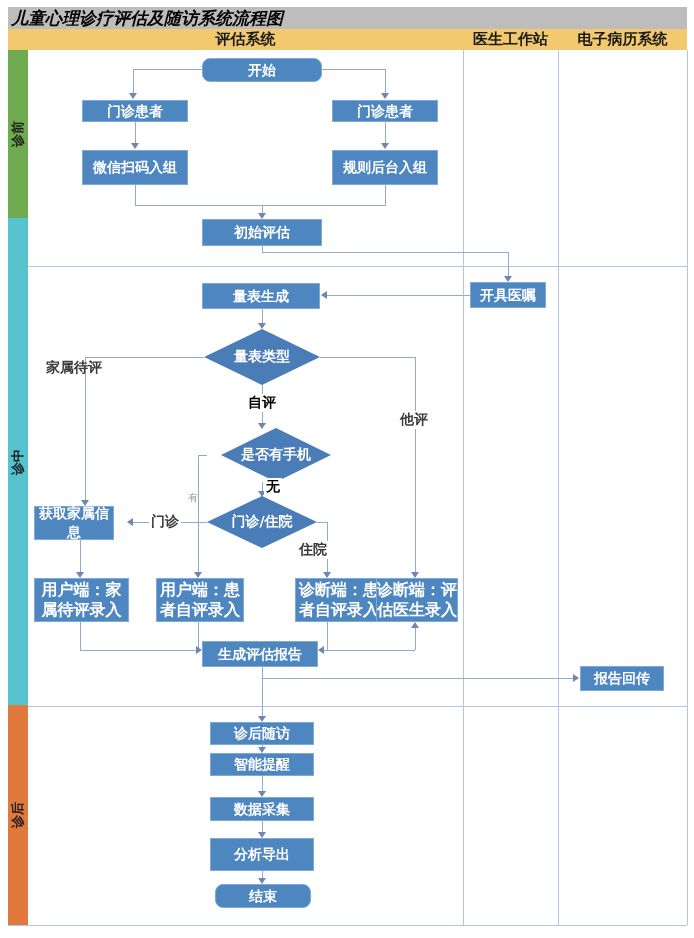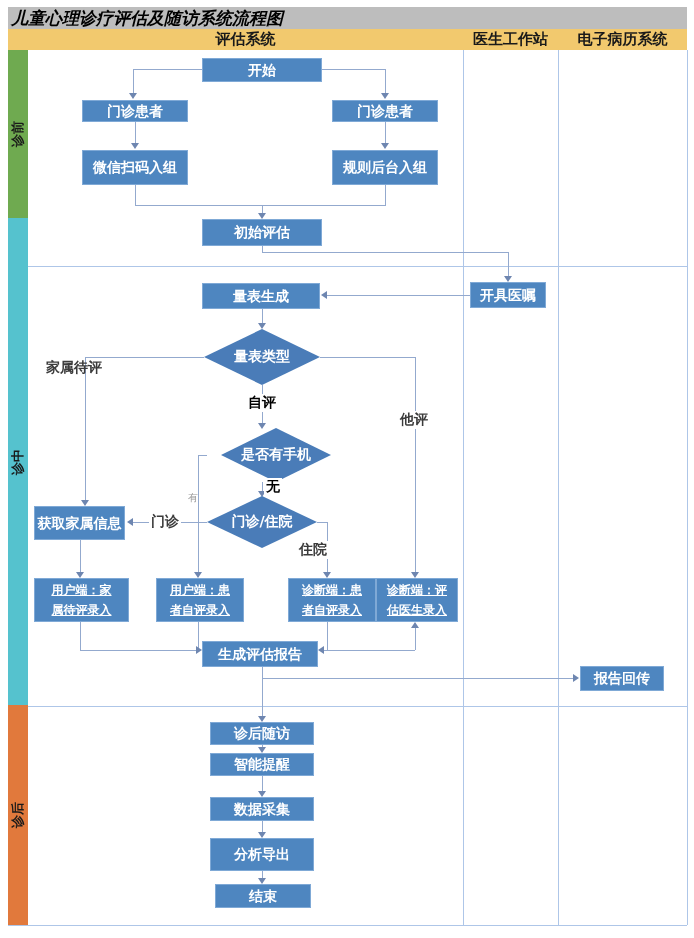--- a/index.html
+++ b/index.html
@@ -27,28 +27,28 @@
   .ar{position:absolute;width:0;height:0;z-index:2;border:4px solid transparent;}
   .ar.d{border-top:6px solid #6E86B0;border-bottom:none;}
   .ar.u{border-bottom:6px solid #6E86B0;border-top:none;}
   .ar.l{border-right:6px solid #6E86B0;border-left:none;}
   .ar.r{border-left:6px solid #6E86B0;border-right:none;}
   .node{
     position:absolute;background:#4E86C0;border:1px solid #7FA9D6;box-sizing:border-box;
     color:#fff;font-weight:bold;font-size:14px;display:flex;align-items:center;justify-content:center;
     text-align:center;z-index:3;line-height:1.35;
   }
-  .stadium{border-radius:0;}
+  .stadium{border-radius:8px;}
   .diamond{
     position:absolute;background:#4A7CB8;border:none;
     clip-path:polygon(50% 0,100% 50%,50% 100%,0 50%);
     color:#fff;font-weight:bold;font-size:14px;display:flex;align-items:center;justify-content:center;
     z-index:3;
   }
-  .wrap2{white-space:pre-line;line-height:20px;font-size:12px;text-decoration:underline;}
+  .wrap2{white-space:pre-line;line-height:20px;font-size:16px;}
   .elabel{
     position:absolute;color:#3B3B3B;font-weight:bold;font-size:14px;background:#fff;
     z-index:4;padding:0 2px;white-space:nowrap;
   }
   .elabel.black{color:#000;}
   .elabel.tiny{font-size:10px;color:#999;font-weight:normal;background:transparent;padding:0;}
 </style>
 </head>
 <body>
 
@@ -164,26 +164,26 @@
   <div class="node" style="left:82px;top:100px;width:106px;height:22px;">门诊患者</div>
   <div class="node" style="left:332px;top:100px;width:106px;height:22px;">门诊患者</div>
   <div class="node" style="left:82px;top:150px;width:106px;height:35px;">微信扫码入组</div>
   <div class="node" style="left:332px;top:150px;width:106px;height:35px;">规则后台入组</div>
   <div class="node" style="left:202px;top:283px;width:118px;height:26px;">量表生成</div>
   <div class="node" style="left:202px;top:219px;width:120px;height:27px;">初始评估</div>
   <div class="node" style="left:470px;top:282px;width:76px;height:26px;">开具医嘱</div>
   <div class="diamond" style="left:204px;top:329px;width:116px;height:56px;">量表类型</div>
   <div class="diamond" style="left:221px;top:428px;width:110px;height:54px;">是否有手机</div>
   <div class="diamond" style="left:207px;top:496px;width:110px;height:52px;">门诊/住院</div>
-  <div class="node" style="left:34px;top:506px;width:91px;height:34px;">获取家属信息</div>
+  <div class="node" style="left:34px;top:506px;width:80px;height:34px;">获取家属信息</div>
   <div class="node wrap2" style="left:34px;top:578px;width:95px;height:44px;">用户端：家
 属待评录入</div>
   <div class="node wrap2" style="left:156px;top:578px;width:88px;height:44px;">用户端：患
 者自评录入</div>
-  <div class="node wrap2" style="left:288px;top:578px;width:88px;height:44px;">诊断端：患
+  <div class="node wrap2" style="left:295px;top:578px;width:88px;height:44px;">诊断端：患
 者自评录入</div>
   <div class="node wrap2" style="left:376px;top:578px;width:82px;height:44px;">诊断端：评
 估医生录入</div>
   <div class="node" style="left:202px;top:641px;width:116px;height:26px;">生成评估报告</div>
   <div class="node" style="left:580px;top:666px;width:84px;height:25px;">报告回传</div>
   <div class="node" style="left:210px;top:722px;width:104px;height:23px;">诊后随访</div>
   <div class="node" style="left:210px;top:753px;width:104px;height:23px;">智能提醒</div>
   <div class="node" style="left:210px;top:797px;width:104px;height:24px;">数据采集</div>
   <div class="node" style="left:210px;top:838px;width:104px;height:33px;">分析导出</div>
   <div class="node stadium" style="left:215px;top:884px;width:96px;height:24px;">结束</div>

